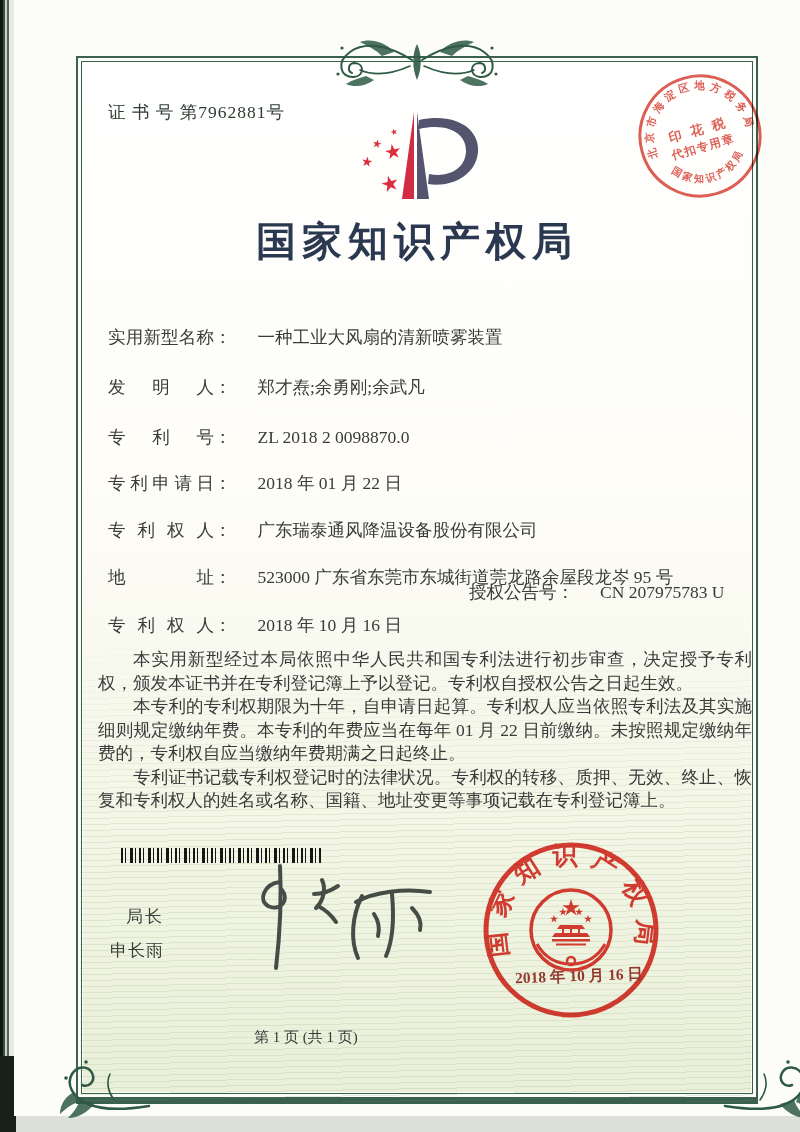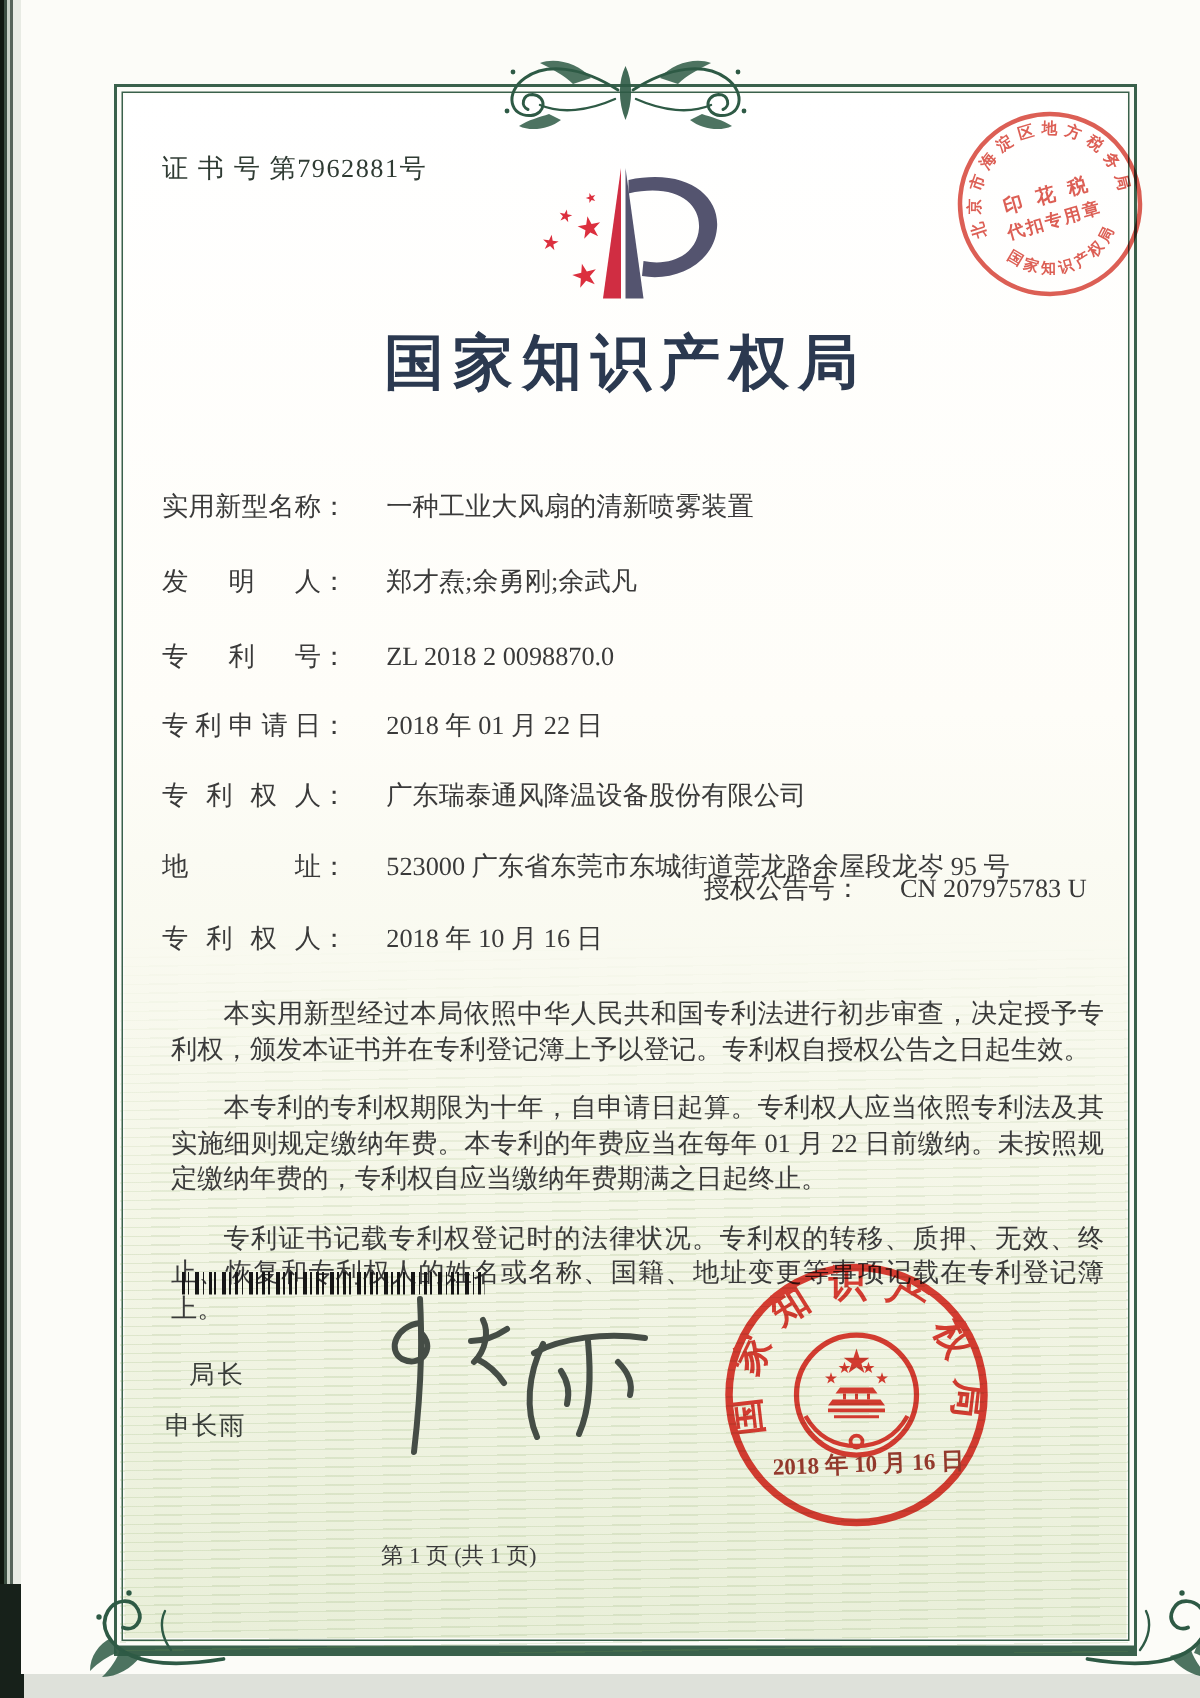--- a/index.html
+++ b/index.html
@@ -27,21 +27,21 @@
     -webkit-mask-image:linear-gradient(180deg,transparent,#000 45%);mask-image:linear-gradient(180deg,transparent,#000 45%);}
   
   .cert-no{position:absolute;left:94px;top:100px;font-size:17.5px;letter-spacing:1px;color:#2f3b33;}
   .title{position:absolute;left:62px;top:214px;width:682px;text-align:center;font-size:40px;
     font-weight:bold;letter-spacing:6px;color:#2b3950;}
   .row{position:absolute;left:94px;font-size:17.5px;color:#3a3a3a;white-space:nowrap;}
   .lbl{display:inline-block;width:106px;text-align:justify;text-align-last:justify;vertical-align:top;}
   .val{padding-left:3px;margin-left:23px;}
   .paras{position:absolute;left:84px;top:648px;width:654px;font-size:17.5px;line-height:23.5px;
     text-align:justify;color:#3a3a3a;}
-  .paras p{margin:16px;text-indent:2em;}
+  .paras p{margin:0;text-indent:2em;}
   .barcode{position:absolute;left:107px;top:848px;width:202px;height:15px;
     background:repeating-linear-gradient(90deg,#161616 0 2px,transparent 2px 4px,#161616 4px 5px,transparent 5px 9px,#161616 9px 12px,transparent 12px 14px,#161616 14px 15px,transparent 15px 18px);}
   .signer-title{position:absolute;left:112px;top:905px;font-size:17px;color:#3a3f3a;letter-spacing:2px;}
   .signer-name{position:absolute;left:96px;top:939px;font-size:17px;color:#3a3f3a;letter-spacing:1px;}
   .sig{position:absolute;left:220px;top:856px;}
   .seal{position:absolute;left:459px;top:832px;mix-blend-mode:multiply;opacity:.93;}
   .seal-date{position:absolute;left:480px;top:966px;width:170px;text-align:center;font-size:15.5px;
     color:#93392c;transform:rotate(-2deg);font-weight:bold;}
   .tax-stamp{position:absolute;left:620px;top:70px;transform:rotate(-16deg);opacity:.9;mix-blend-mode:multiply;}
   .logo{position:absolute;left:338px;top:104px;}

